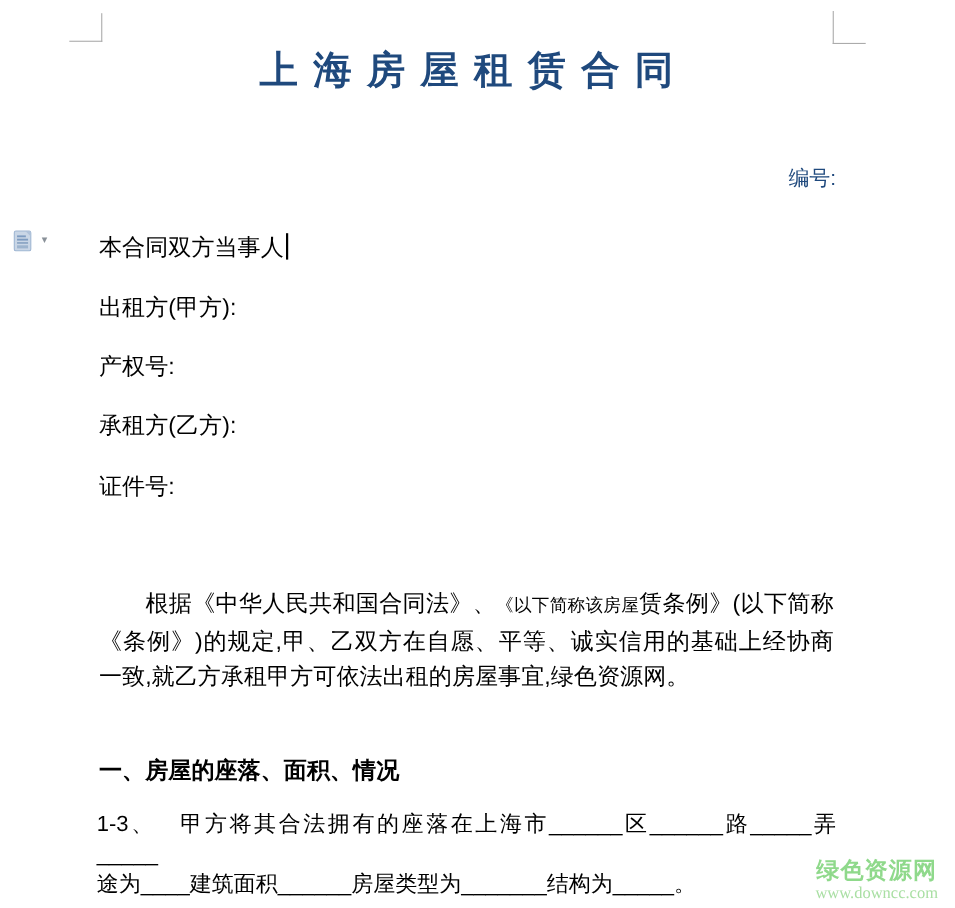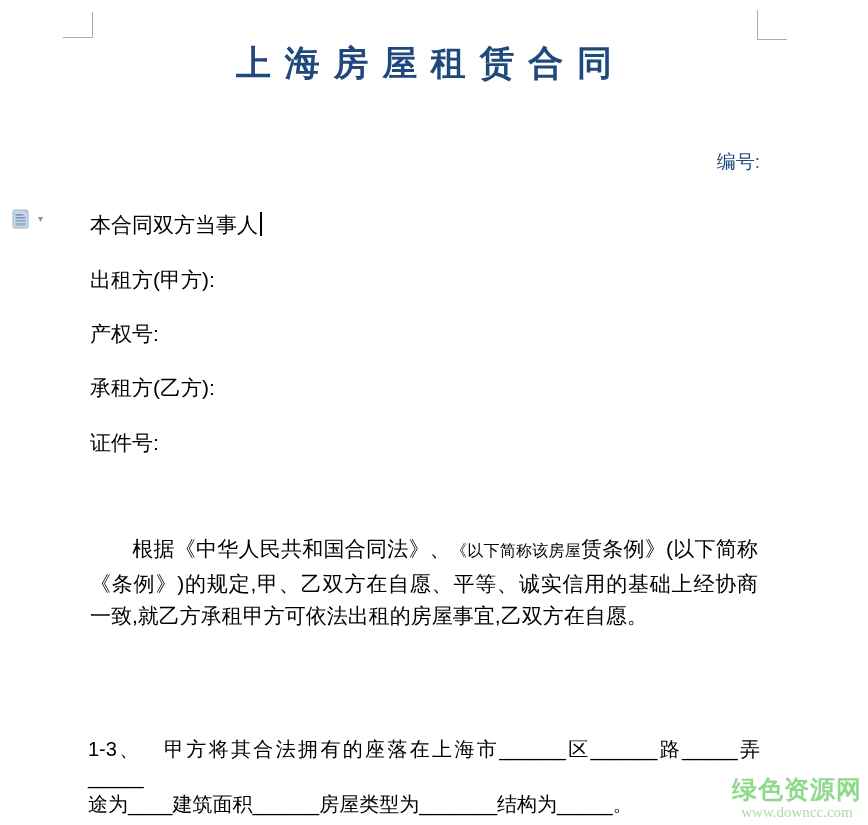--- a/index.html
+++ b/index.html
@@ -67,22 +67,22 @@
     position:absolute; left:88px; top:736px; width:672px;
     font-size:20px; line-height:27.5px; color:#000;
   }
   .clause .jline { text-align:justify; text-align-last:justify; }
 
   .watermark {
     position:absolute; right:0px; bottom:5px; width:142px;
     text-align:center; z-index:5; line-height:1.1;
   }
   .watermark .wm-name {
-    font-size:25px; font-weight:700; color:#8FD98B;
-    letter-spacing:1px; white-space:nowrap;font-family:Liberation Serif, serif;
+    font-size:21px; font-weight:700; color:#8FD98B;
+    letter-spacing:1px; white-space:nowrap;
   }
   .watermark .wm-url {
     font-size:15px; color:#A9DFA3; white-space:nowrap;font-family:Liberation Serif, serif;
   }
 </style>
 </head>
 <body>
 
 <div class="page">
 
@@ -109,23 +109,24 @@
   <div class="bline" style="top:212px">
     <span>本合同双方当事人</span><span class="caret"></span>
   </div>
   <div class="bline" style="top:321px">产权号:</div>
   <div class="bline" style="top:375px">承租方(乙方):</div>
   <div class="bline" style="top:430px">证件号:</div>
 
   <div class="intro">
     <div class="jline"><span style="display:inline-block;width:42px"></span><span>根据《中华人民共和国合同法》、</span><span class="small">《以下简称该房屋</span><span>赁条例》(以下简称</span></div>
     <div class="jline">《条例》)的规定,甲、乙双方在自愿、平等、诚实信用的基础上经协商</div>
-    <div>一致,就乙方承租甲方可依法出租的房屋事宜,乙双方在自愿。</div>
+    <div>一致,就乙方承租甲方可依法出租的房屋事宜,绿色资源网。</div>
   </div>
 
+  <div class="section-heading">一、房屋的座落、面积、情况</div>
 
   <div class="clause">
     <div class="jline">1-3、　甲方将其合法拥有的座落在上海市______区______路_____弄_____</div>
     <div>途为____建筑面积______房屋类型为_______结构为_____。</div>
   </div>
 
   <div class="watermark">
     <div class="wm-name">绿色资源网</div>
     <div class="wm-url">www.downcc.com</div>
   </div>

